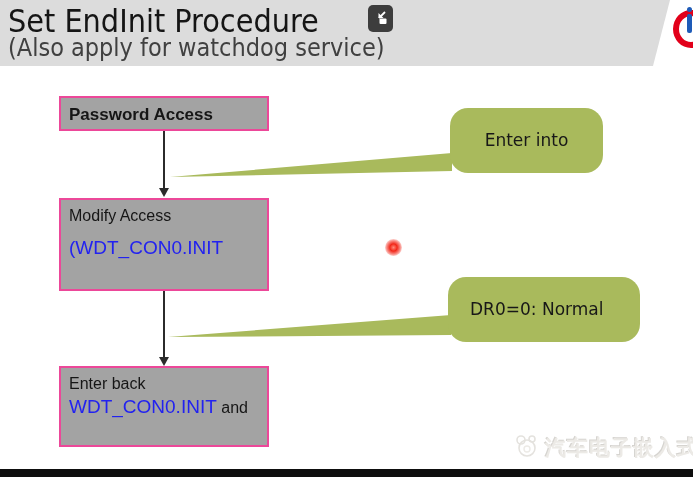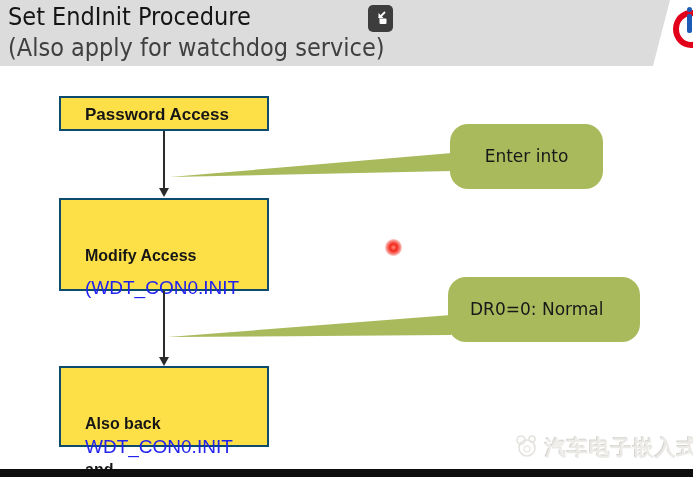--- a/index.html
+++ b/index.html
@@ -14,21 +14,21 @@
 
   
   .header-bar {
     position: absolute; left: 0; top: 0;
     width: 670px; height: 66px;
     background: #dcdcdc;
     clip-path: polygon(0 0, 100% 0, calc(100% - 17px) 100%, 0 100%);
   }
   .title-line1 {
     position: absolute; left: 8px; top: 2px;
-    font-size: 25px; color: #151515; letter-spacing: 0px;
+    font-size: 32px; color: #151515; letter-spacing: 0px;
     font-family: "DejaVu Sans", sans-serif; font-stretch: condensed;
   }
   .title-line2 {
     position: absolute; left: 8px; top: 33px;
     font-size: 25px; color: #404040;
     font-family: "DejaVu Sans", sans-serif; font-stretch: condensed;
   }
   .resize-btn {
     position: absolute; left: 368px; top: 5px;
     width: 25px; height: 27px;
@@ -54,29 +54,29 @@
   }
   .brand-i-stem {
     position: absolute; left: 17px; top: 10px;
     width: 5px; height: 19px; border-radius: 2px;
     background: #1e5bb8;
   }
 
   
   .flow-box {
     position: absolute;
-    background: #fde047;
-    border: 2px solid #0c4a6e;
-    padding: 5px 24px;
+    background: #a3a3a3;
+    border: 2px solid #ec4899;
+    padding: 5px 8px;
   }
   .box-1 { left: 59px; top: 96px;  width: 210px; height: 35px; }
   .box-2 { left: 59px; top: 198px; width: 210px; height: 93px; }
   .box-3 { left: 59px; top: 366px; width: 210px; height: 81px; }
   .bk { font-weight: bold; color: #161616; font-size: 17px; line-height: 23px; }
-  .bk2 { font-weight: bold; color: #161616; font-size: 16px; line-height: 22px; margin-top: 40px; }
+  .bk2 { font-weight: normal; color: #161616; font-size: 16px; line-height: 22px; }
   .blue { color: #2222f0; font-weight: normal; font-size: 19px; line-height: 24px; }
   .box-2 .title-row { margin-bottom: 9px; }
 
   
   .v-arrow { position: absolute; width: 2px; background: #2b2b2b; left: 163px; }
   .arrow-1 { top: 131px; height: 57px; }
   .arrow-2 { top: 291px; height: 66px; }
   .arrow-head {
     position: absolute; left: 158.5px;
     width: 0; height: 0;
@@ -90,21 +90,21 @@
   
   .callout {
     position: absolute;
     background: #a9ba5c;
     border-radius: 18px;
     color: #181818;
     font-family: "DejaVu Sans", sans-serif;
     font-size: 17px; line-height: 23px;
     display: flex; flex-direction: column; justify-content: center;
   }
-  .callout-1 { left: 450px; top: 124px; width: 153px; height: 65px; text-align: center; }
+  .callout-1 { left: 450px; top: 108px; width: 153px; height: 65px; text-align: center; }
   .callout-2 { left: 448px; top: 277px; width: 192px; height: 65px; padding-left: 22px; text-align: left; }
   .tail-svg { position: absolute; }
   .tail-1 { left: 168px; top: 150px; }
   .tail-2 { left: 166px; top: 308px; }
 
   
   .laser-dot {
     position: absolute; left: 385px; top: 239px;
     width: 17px; height: 17px; border-radius: 50%;
     background: radial-gradient(circle,
@@ -163,21 +163,21 @@
 
 <div class="flow-box box-2">
   <div class="bk2 title-row">Modify Access</div>
   <div class="blue">(WDT_CON0.INIT</div>
 </div>
 
 <div class="v-arrow arrow-2"></div>
 <div class="arrow-head head-2"></div>
 
 <div class="flow-box box-3">
-  <div class="bk2">Also back</div>
+  <div class="bk2">Enter back</div>
   <div><span class="blue">WDT_CON0.INIT</span><span class="bk2"> and</span></div>
 </div>
 
 <svg class="tail-svg tail-1" width="285" height="32">
   <polygon points="284,3 284,21 2,27" fill="#a9ba5c"></polygon>
 </svg>
 <div class="callout callout-1">
   <div>Enter into</div>
 </div>
 

